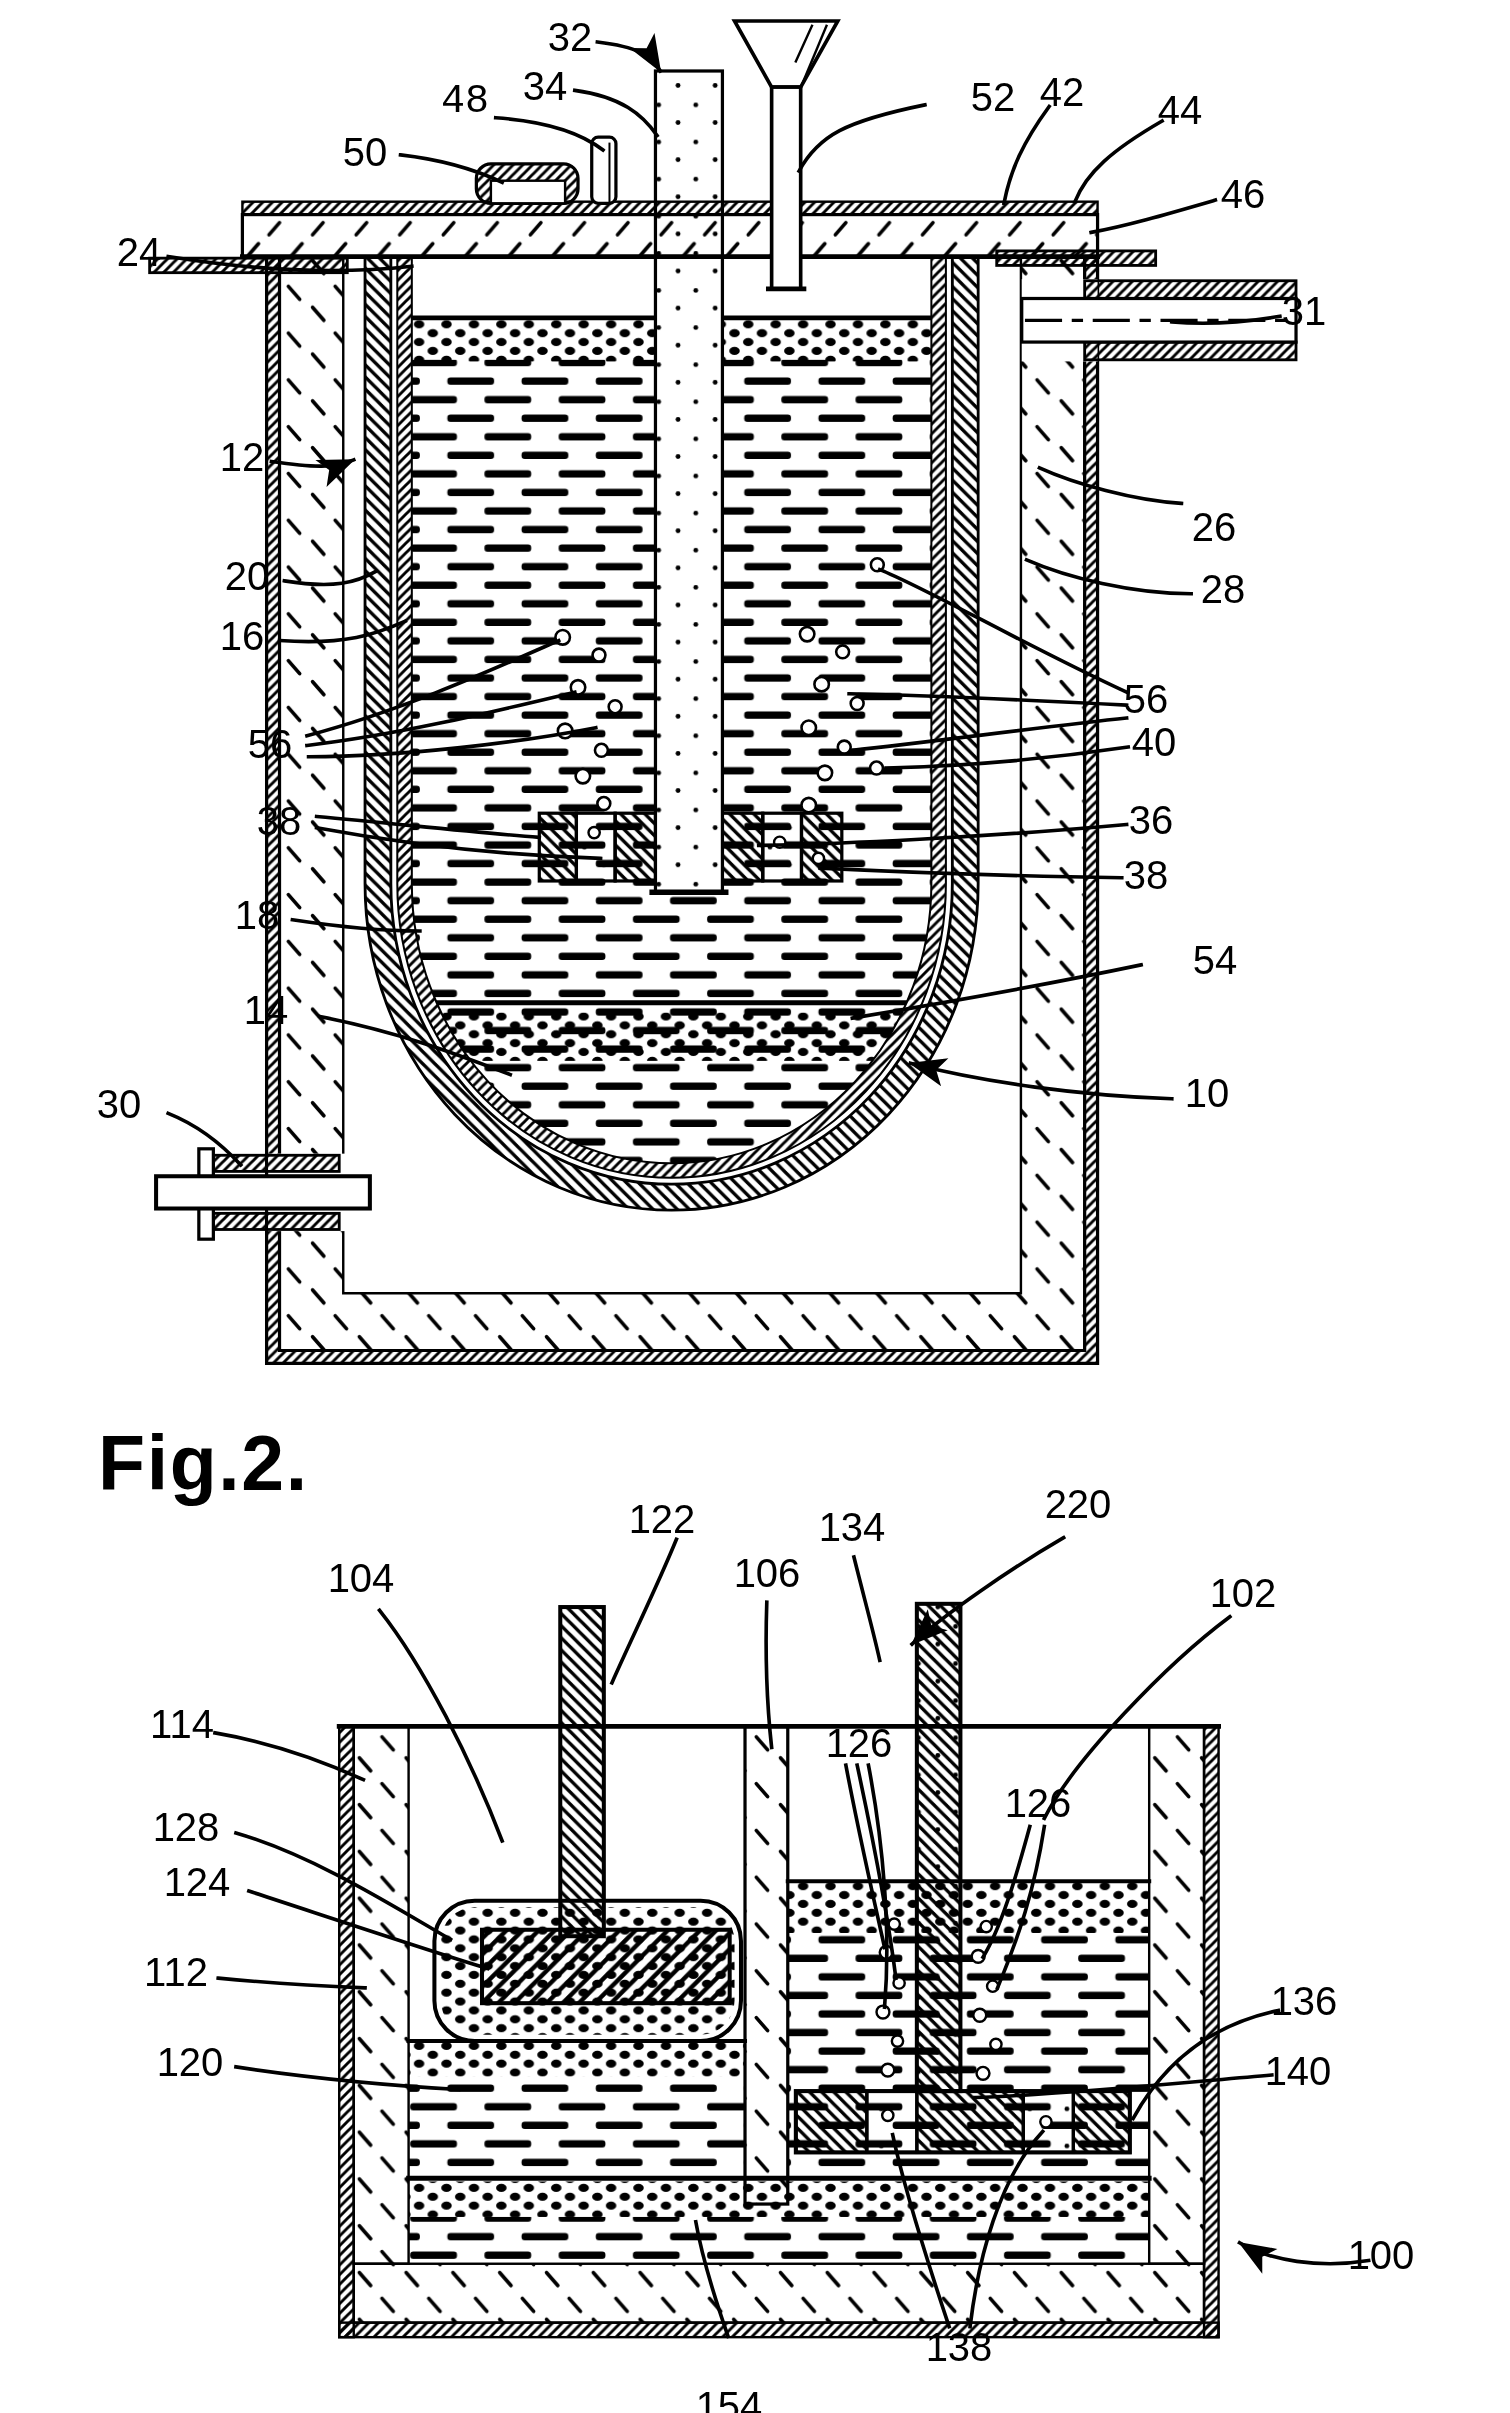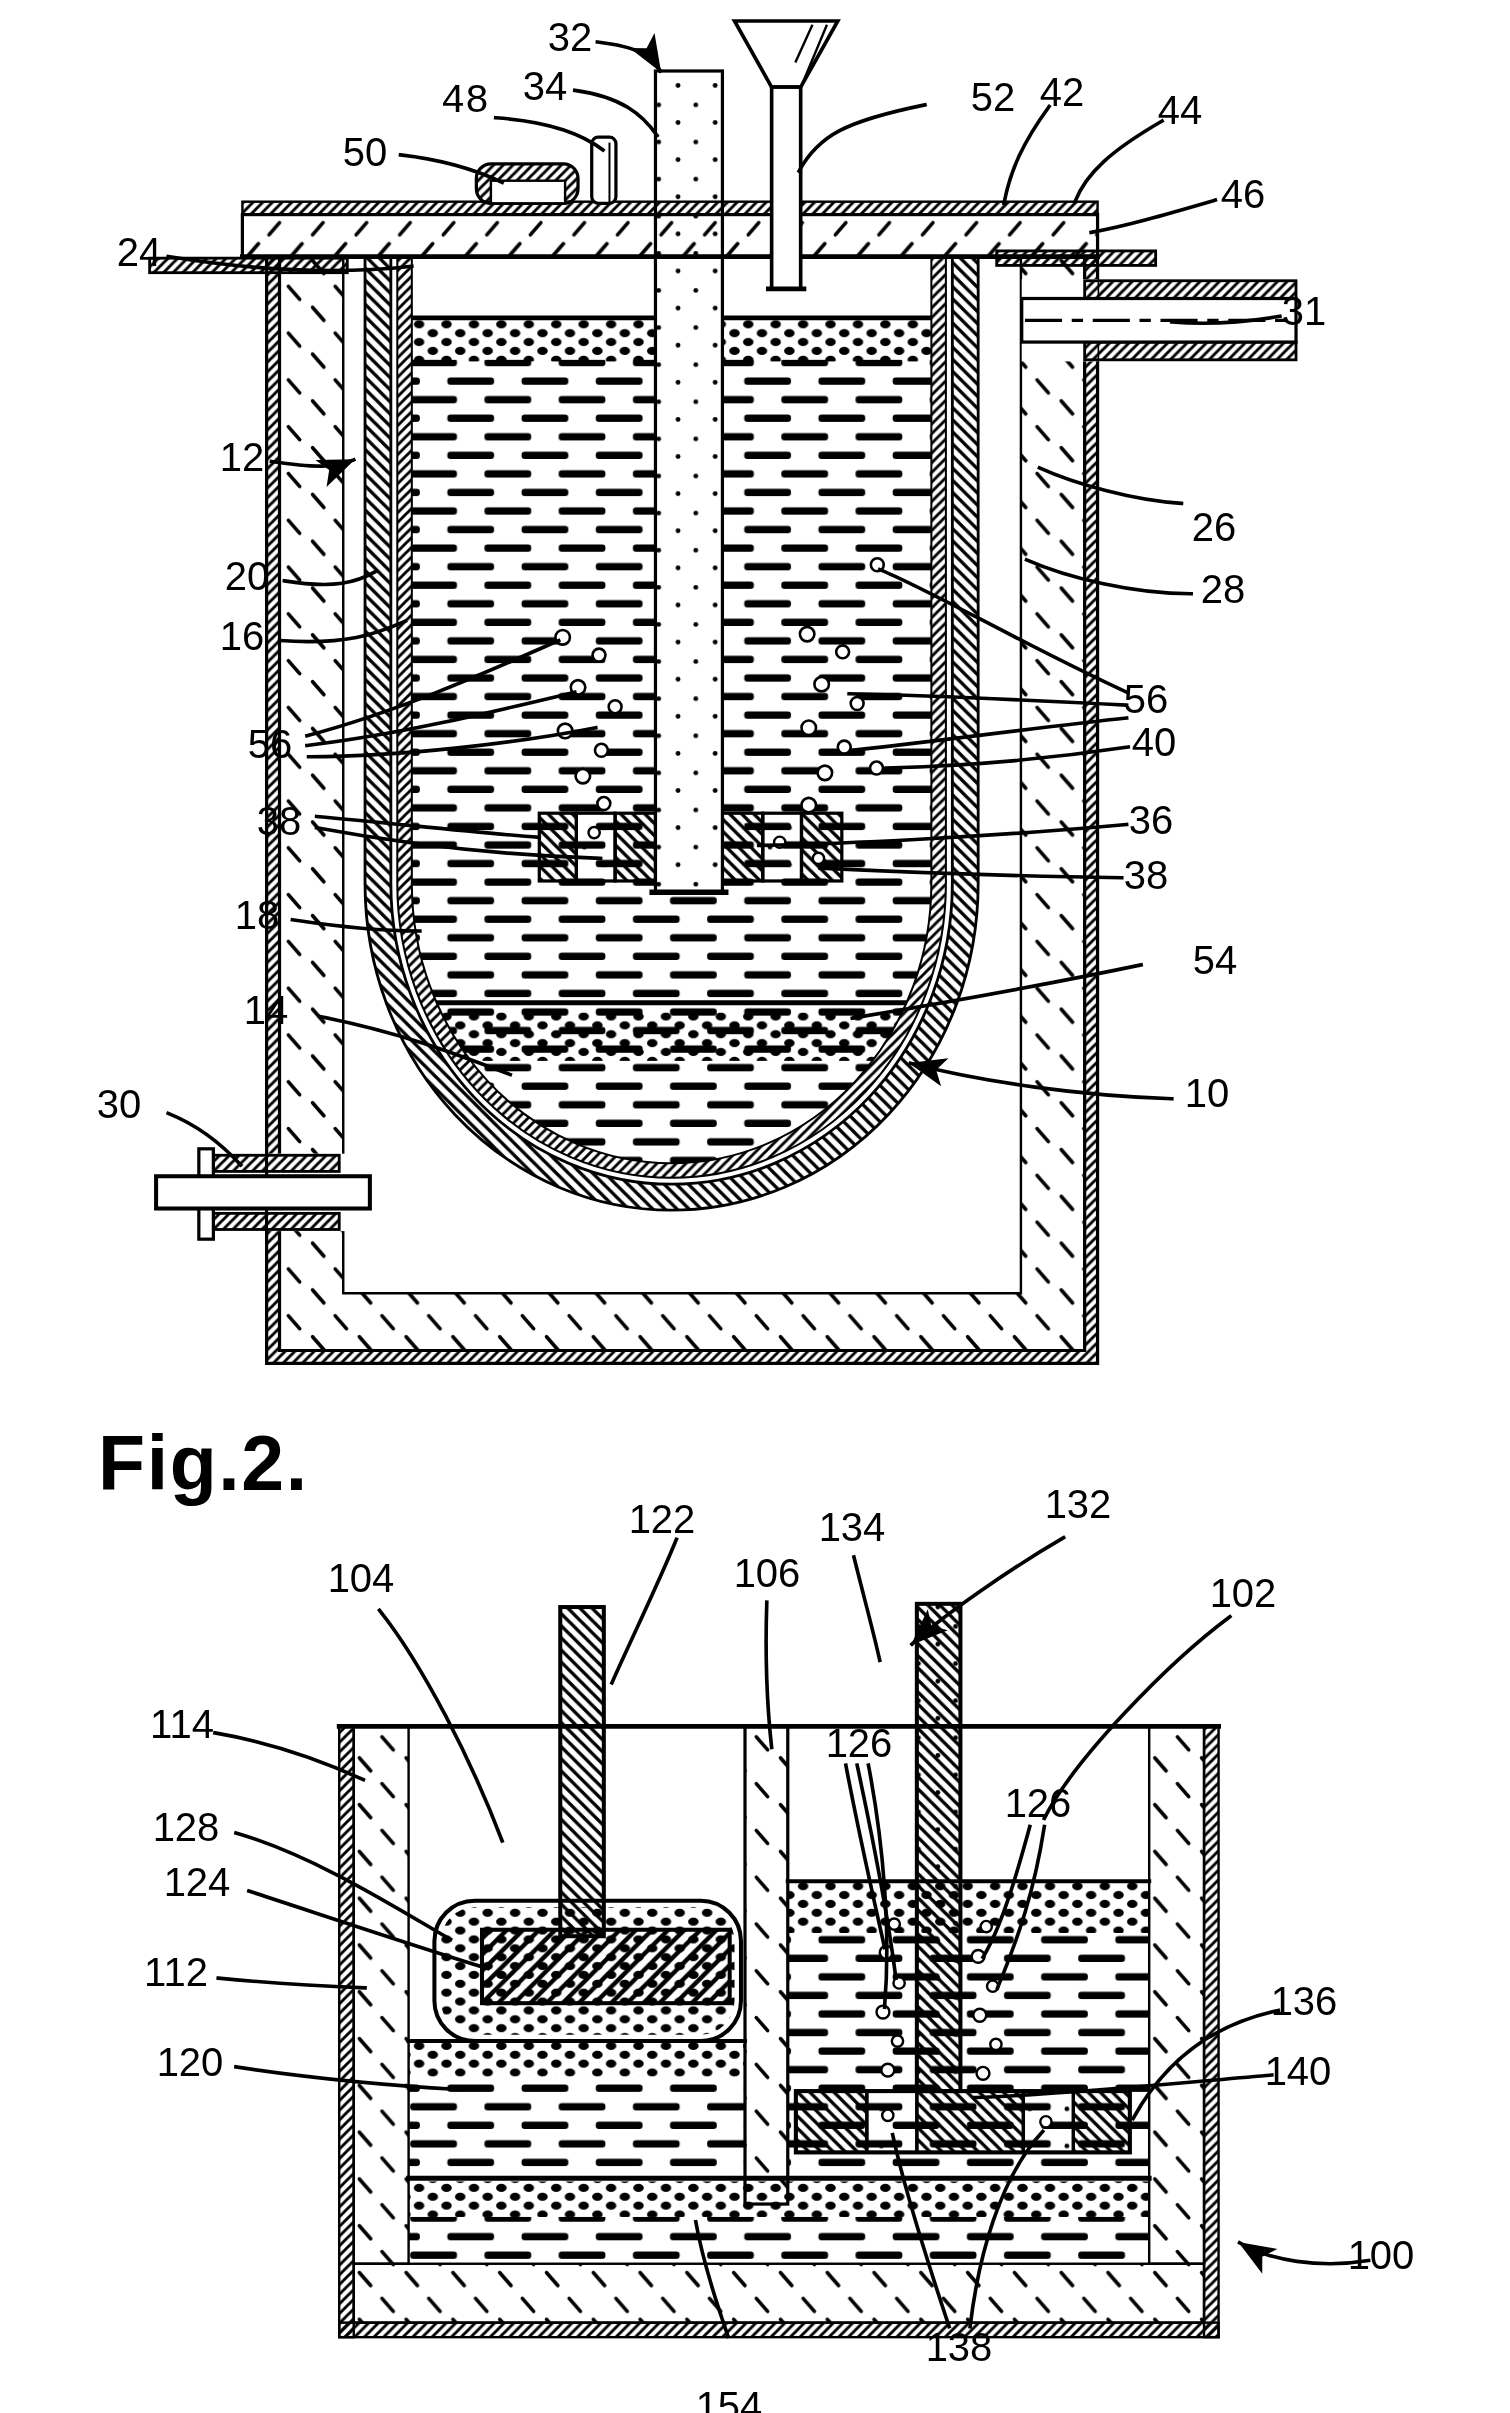--- a/index.html
+++ b/index.html
@@ -311,21 +311,21 @@
 <div class="ref-label" style="left:257px;top:915px;">18</div>
 <div class="ref-label" style="left:1215px;top:960px;">54</div>
 <div class="ref-label" style="left:266px;top:1010px;">14</div>
 <div class="ref-label" style="left:1207px;top:1093px;">10</div>
 <div class="ref-label" style="left:119px;top:1104px;">30</div>
 
 <div class="ref-label" style="left:361px;top:1578px;">104</div>
 <div class="ref-label" style="left:662px;top:1519px;">122</div>
 <div class="ref-label" style="left:767px;top:1573px;">106</div>
 <div class="ref-label" style="left:852px;top:1527px;">134</div>
-<div class="ref-label" style="left:1078px;top:1504px;">132</div>
+<div class="ref-label" style="left:1078px;top:1504px;">220</div>
 <div class="ref-label" style="left:1243px;top:1593px;">102</div>
 <div class="ref-label" style="left:182px;top:1724px;">114</div>
 <div class="ref-label" style="left:859px;top:1743px;">126</div>
 <div class="ref-label" style="left:1038px;top:1803px;">126</div>
 <div class="ref-label" style="left:186px;top:1827px;">128</div>
 <div class="ref-label" style="left:197px;top:1882px;">124</div>
 <div class="ref-label" style="left:176px;top:1972px;">112</div>
 <div class="ref-label" style="left:1304px;top:2001px;">136</div>
 <div class="ref-label" style="left:190px;top:2062px;">120</div>
 <div class="ref-label" style="left:1298px;top:2071px;">140</div>

